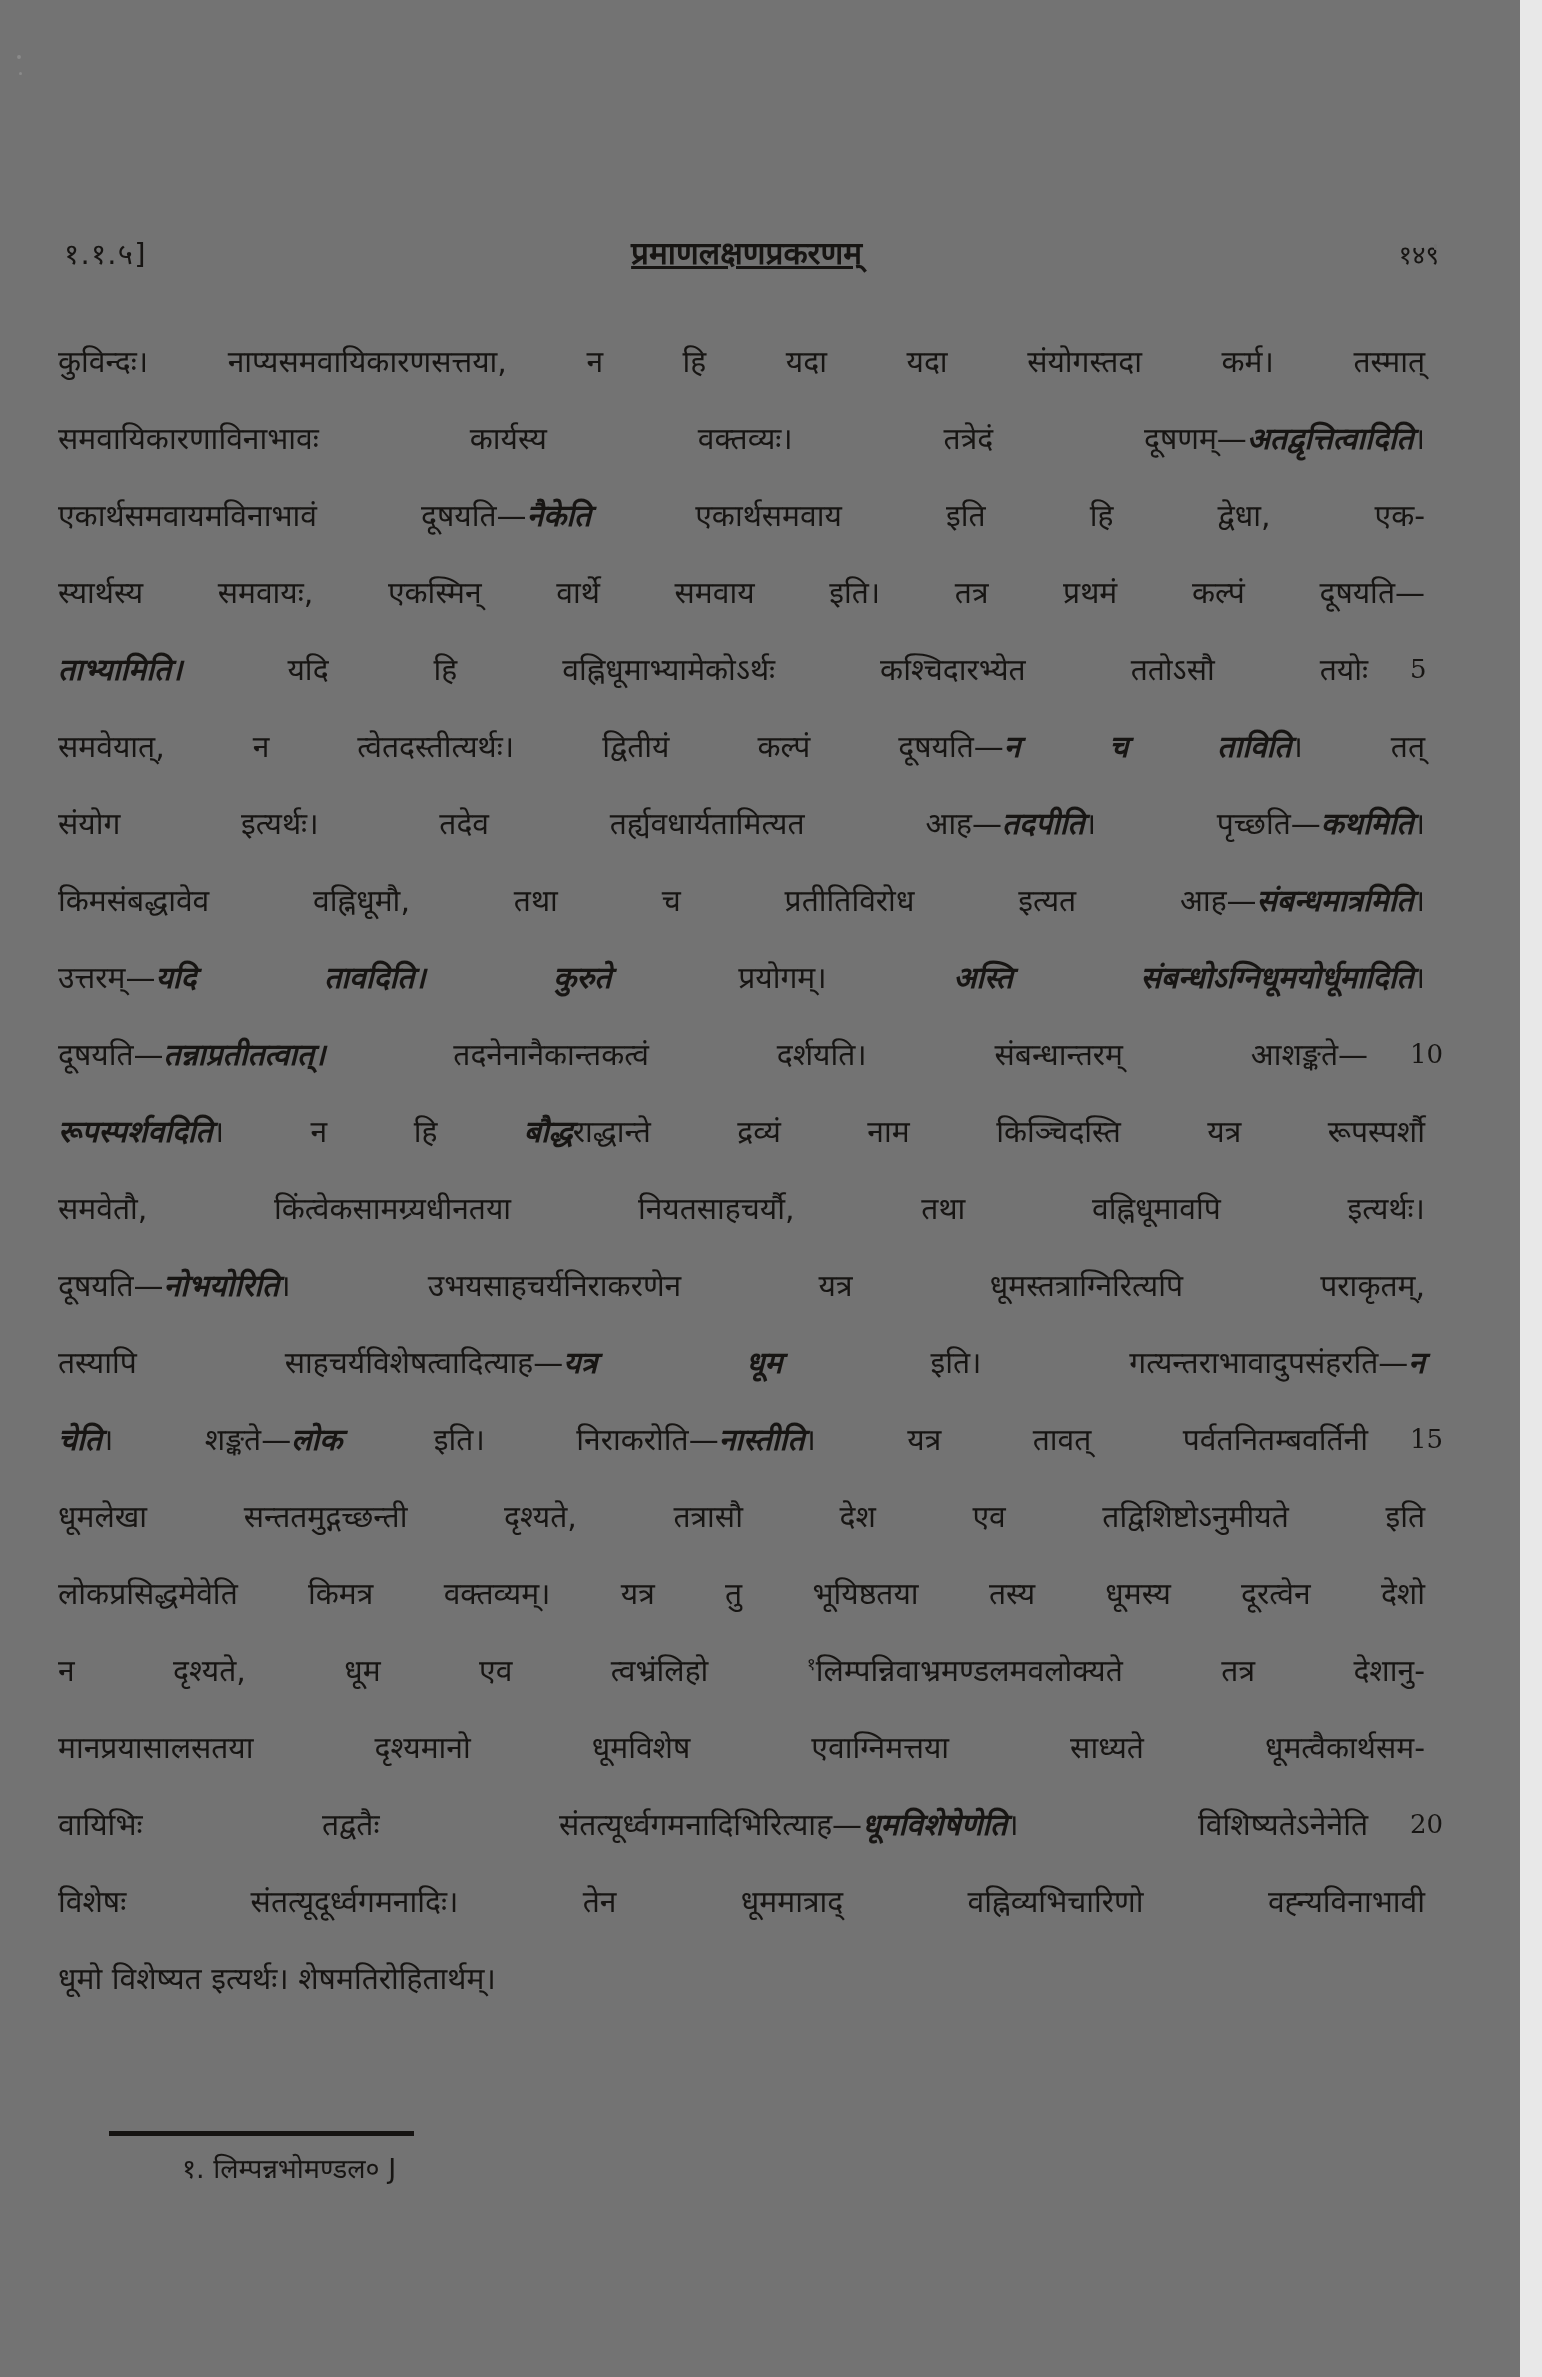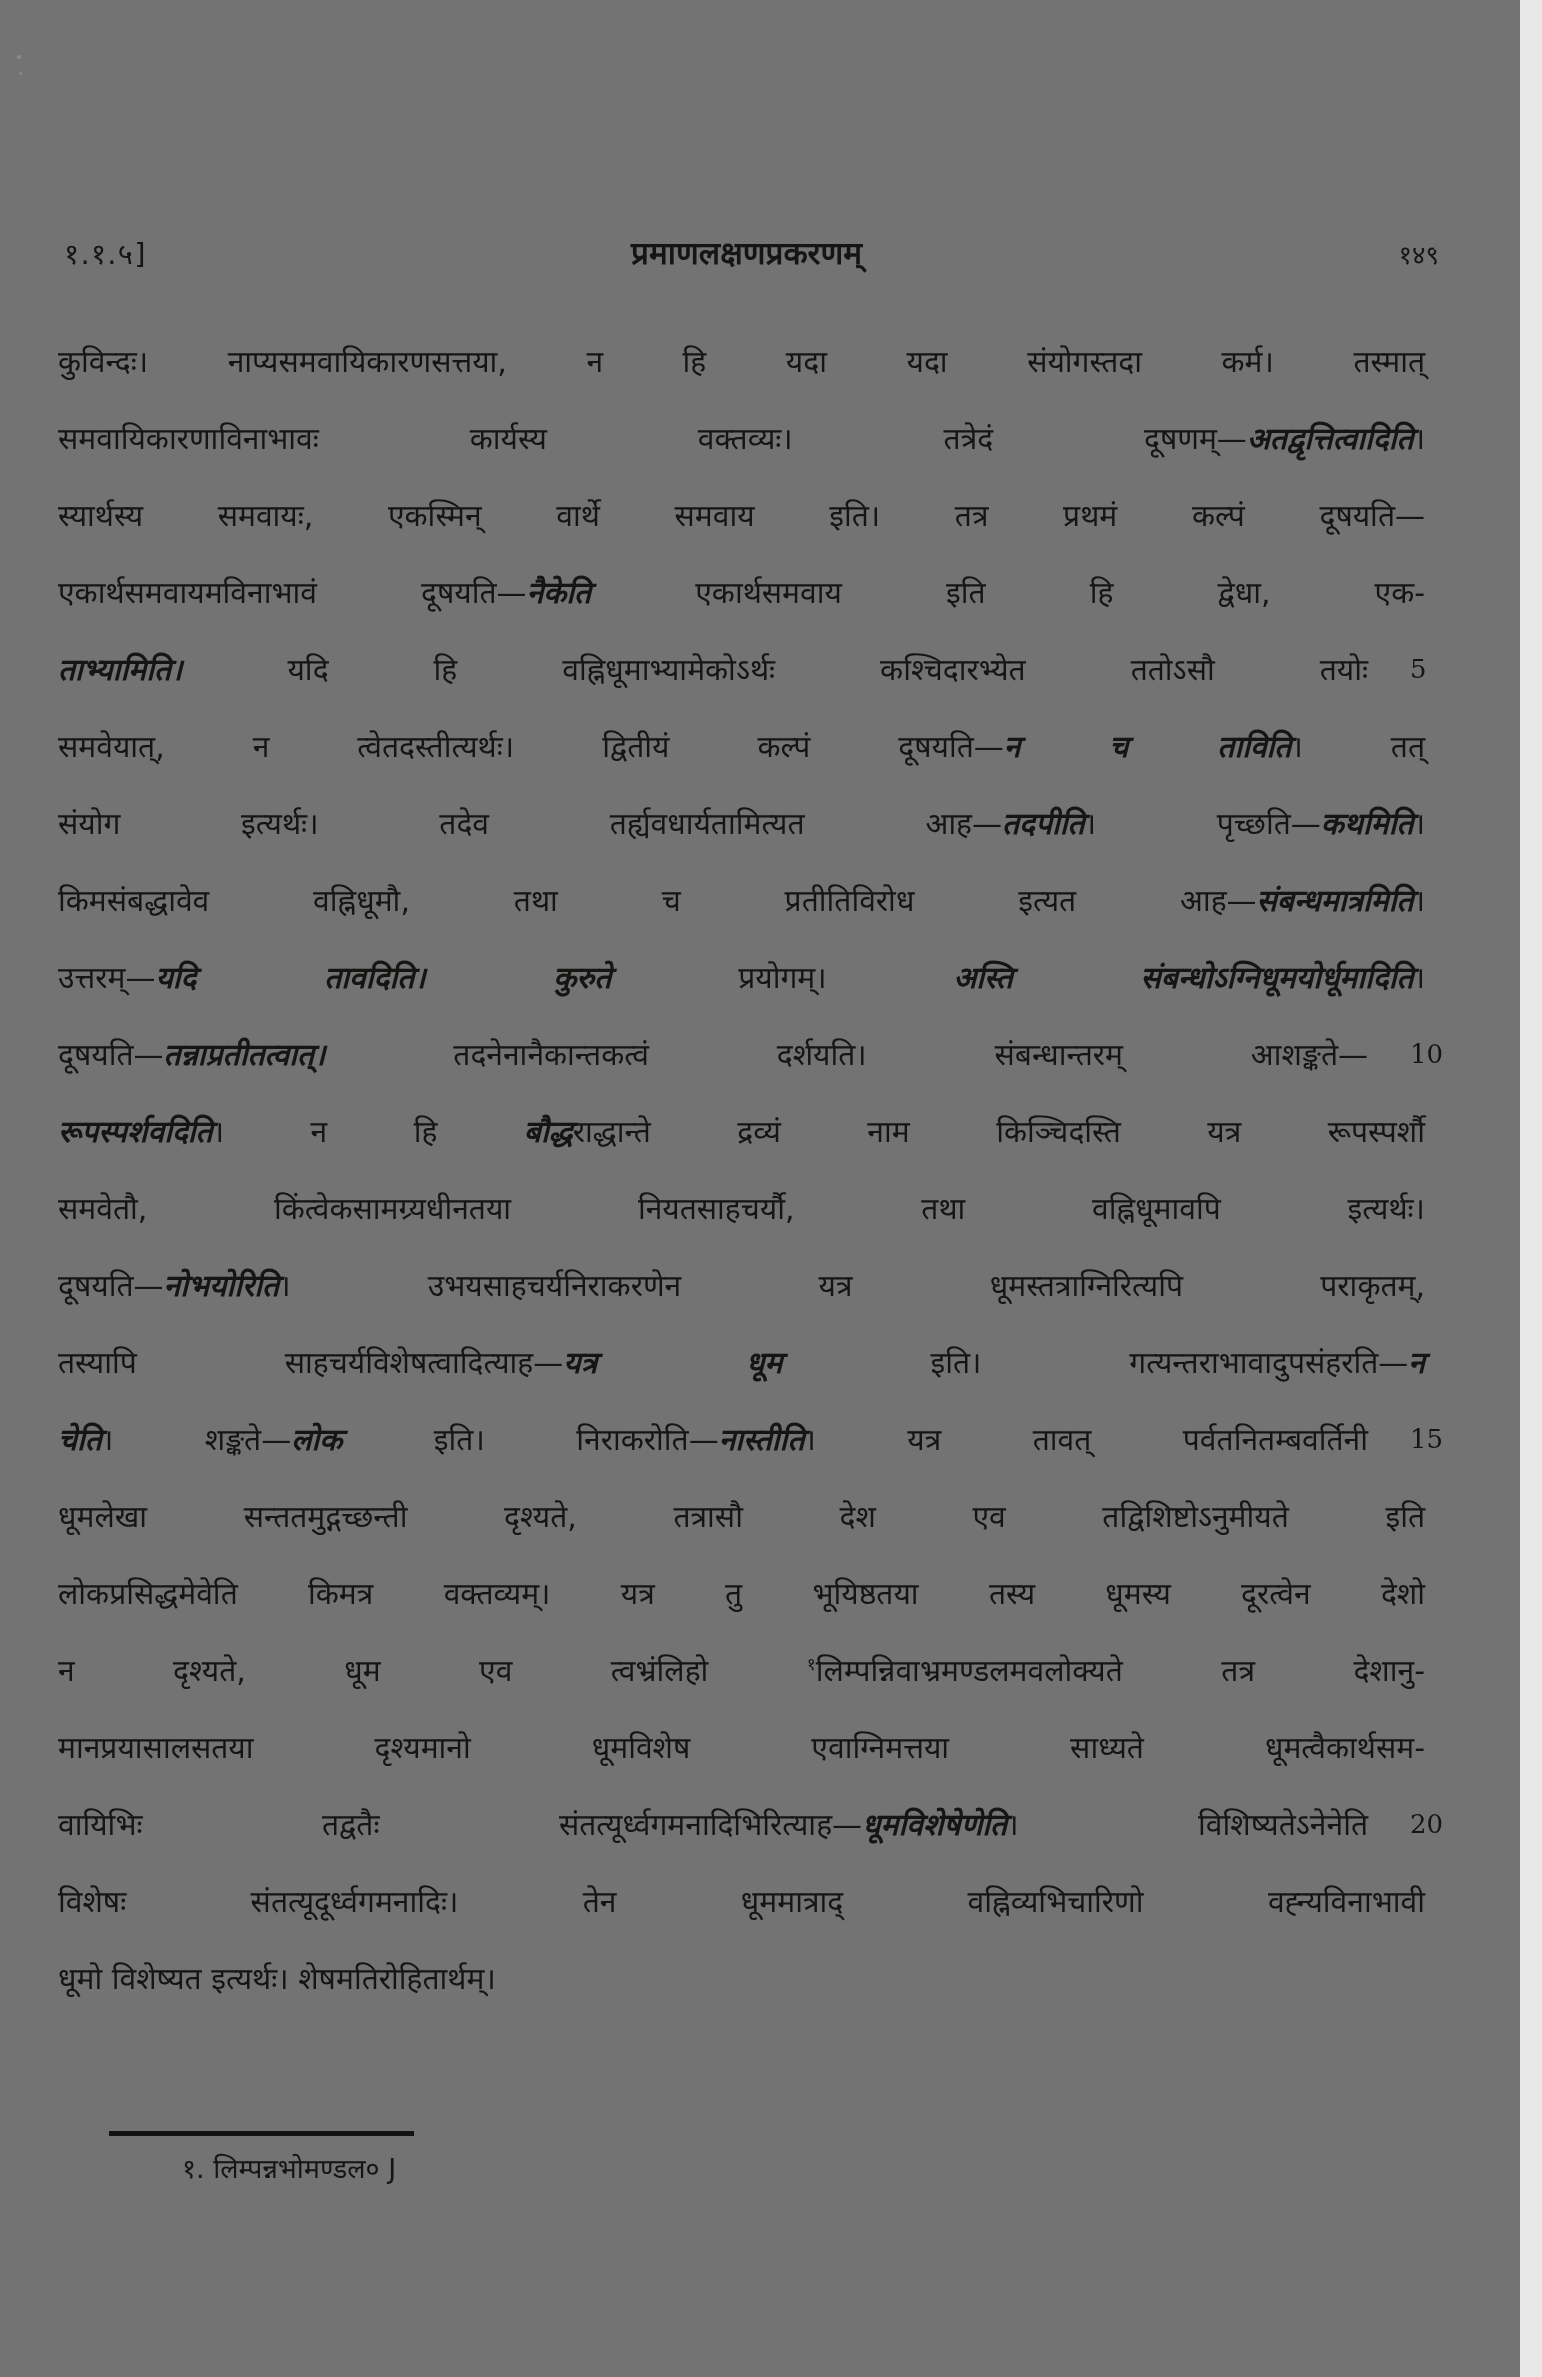--- a/index.html
+++ b/index.html
@@ -6,21 +6,21 @@
   .page{
     position:relative;width:1520px;height:2377px;background:#737373;
     font-family:"DejaVu Sans",sans-serif;color:#171513;overflow:hidden;
   }
   
   .header{
     position:absolute;top:230px;left:64px;width:1375px;height:58px;
     display:flex;justify-content:space-between;align-items:baseline;
   }
   .section-ref{font-size:29px;letter-spacing:1.3px;}
-  .page-title{font-size:31.5px;font-weight:bold;transform:translateX(-26px);}
+  .page-title{font-size:31.5px;font-weight:bold;transform:translateX(-26px);text-decoration:underline;}
   .page-number{font-size:26px;}
   
   .body-text{position:absolute;top:323px;left:58px;width:1367px;}
   .line{
     margin:0;height:77px;line-height:77px;font-size:30px;
     text-align:justify;text-align-last:justify;position:relative;
   }
   .line.short{text-align:center;text-align-last:left;}
   .line.numbered{padding-right:57px;box-sizing:border-box;}
   .bold{font-weight:bold;font-style:italic;}
@@ -46,22 +46,22 @@
 
   <div class="header">
     <span class="section-ref">१.१.५]</span>
     <span class="page-title">प्रमाणलक्षणप्रकरणम्</span>
     <span class="page-number">१४९</span>
   </div>
 
   <div class="body-text" id="body-text">
       <p class="line"><span>कुविन्दः। नाप्यसमवायिकारणसत्तया, न हि यदा यदा संयोगस्तदा कर्म। तस्मात्</span></p>
       <p class="line"><span>समवायिकारणाविनाभावः कार्यस्य वक्तव्यः। तत्रेदं दूषणम्—</span><span class="bold">अतद्वृत्तित्वादिति</span><span>।</span></p>
+      <p class="line"><span>एकार्थसमवायमविनाभावं दूषयति—</span><span class="bold">नैकेति</span><span> एकार्थसमवाय इति हि द्वेधा, एक-</span></p>
       <p class="line"><span>स्यार्थस्य समवायः, एकस्मिन् वार्थे समवाय इति। तत्र प्रथमं कल्पं दूषयति—</span></p>
-      <p class="line"><span>एकार्थसमवायमविनाभावं दूषयति—</span><span class="bold">नैकेति</span><span> एकार्थसमवाय इति हि द्वेधा, एक-</span></p>
       <p class="line numbered"><span class="bold">ताभ्यामिति।</span><span> यदि हि वह्निधूमाभ्यामेकोऽर्थः कश्चिदारभ्येत ततोऽसौ तयोः</span><span class="margin-num">5</span></p>
       <p class="line"><span>समवेयात्, न त्वेतदस्तीत्यर्थः। द्वितीयं कल्पं दूषयति—</span><span class="bold">न च ताविति</span><span>। तत्</span></p>
       <p class="line"><span>संयोग इत्यर्थः। तदेव तर्ह्यवधार्यतामित्यत आह—</span><span class="bold">तदपीति</span><span>। पृच्छति—</span><span class="bold">कथमिति</span><span>।</span></p>
       <p class="line"><span>किमसंबद्धावेव वह्निधूमौ, तथा च प्रतीतिविरोध इत्यत आह—</span><span class="bold">संबन्धमात्रमिति</span><span>।</span></p>
       <p class="line"><span>उत्तरम्—</span><span class="bold">यदि तावदिति। कुरुते</span><span> प्रयोगम्। </span><span class="bold">अस्ति संबन्धोऽग्निधूमयोर्धूमादिति</span><span>।</span></p>
       <p class="line numbered"><span>दूषयति—</span><span class="bold">तन्नाप्रतीतत्वात्।</span><span> तदनेनानैकान्तकत्वं दर्शयति। संबन्धान्तरम् आशङ्कते—</span><span class="margin-num">10</span></p>
       <p class="line"><span class="bold">रूपस्पर्शवदिति</span><span>। न हि </span><span class="bold">बौद्ध</span><span>राद्धान्ते द्रव्यं नाम किञ्चिदस्ति यत्र रूपस्पर्शौ</span></p>
       <p class="line"><span>समवेतौ, किंत्वेकसामग्र्यधीनतया नियतसाहचर्यौ, तथा वह्निधूमावपि इत्यर्थः।</span></p>
       <p class="line"><span>दूषयति—</span><span class="bold">नोभयोरिति</span><span>। उभयसाहचर्यनिराकरणेन यत्र धूमस्तत्राग्निरित्यपि पराकृतम्,</span></p>
       <p class="line"><span>तस्यापि साहचर्यविशेषत्वादित्याह—</span><span class="bold">यत्र धूम</span><span> इति। गत्यन्तराभावादुपसंहरति—</span><span class="bold">न</span></p>

